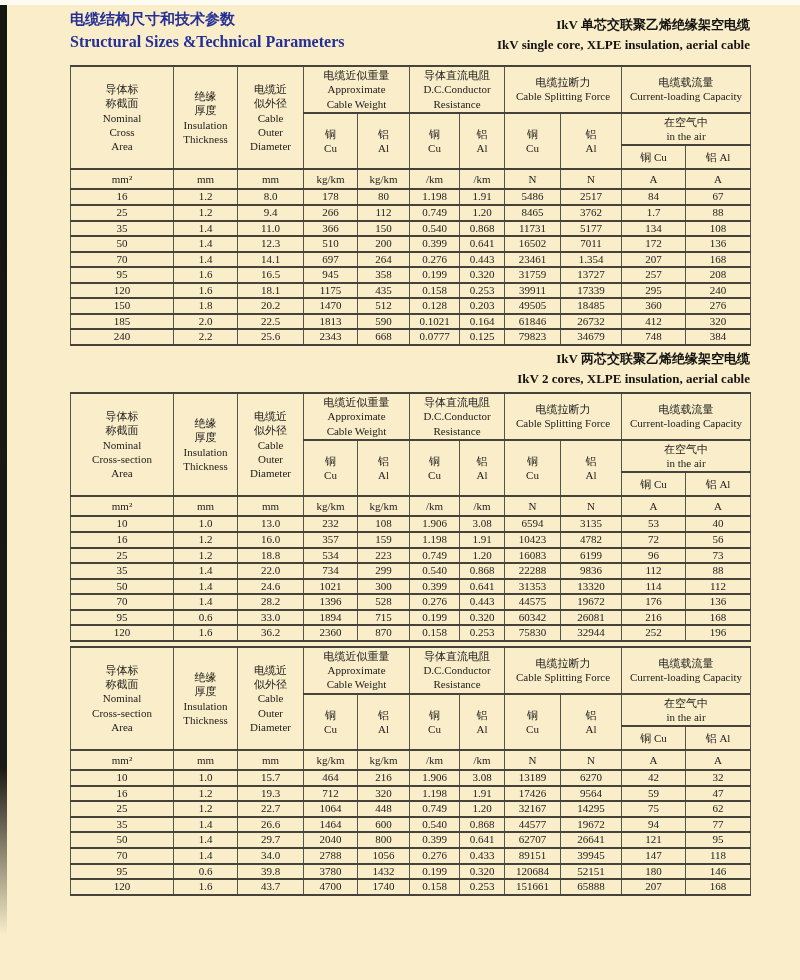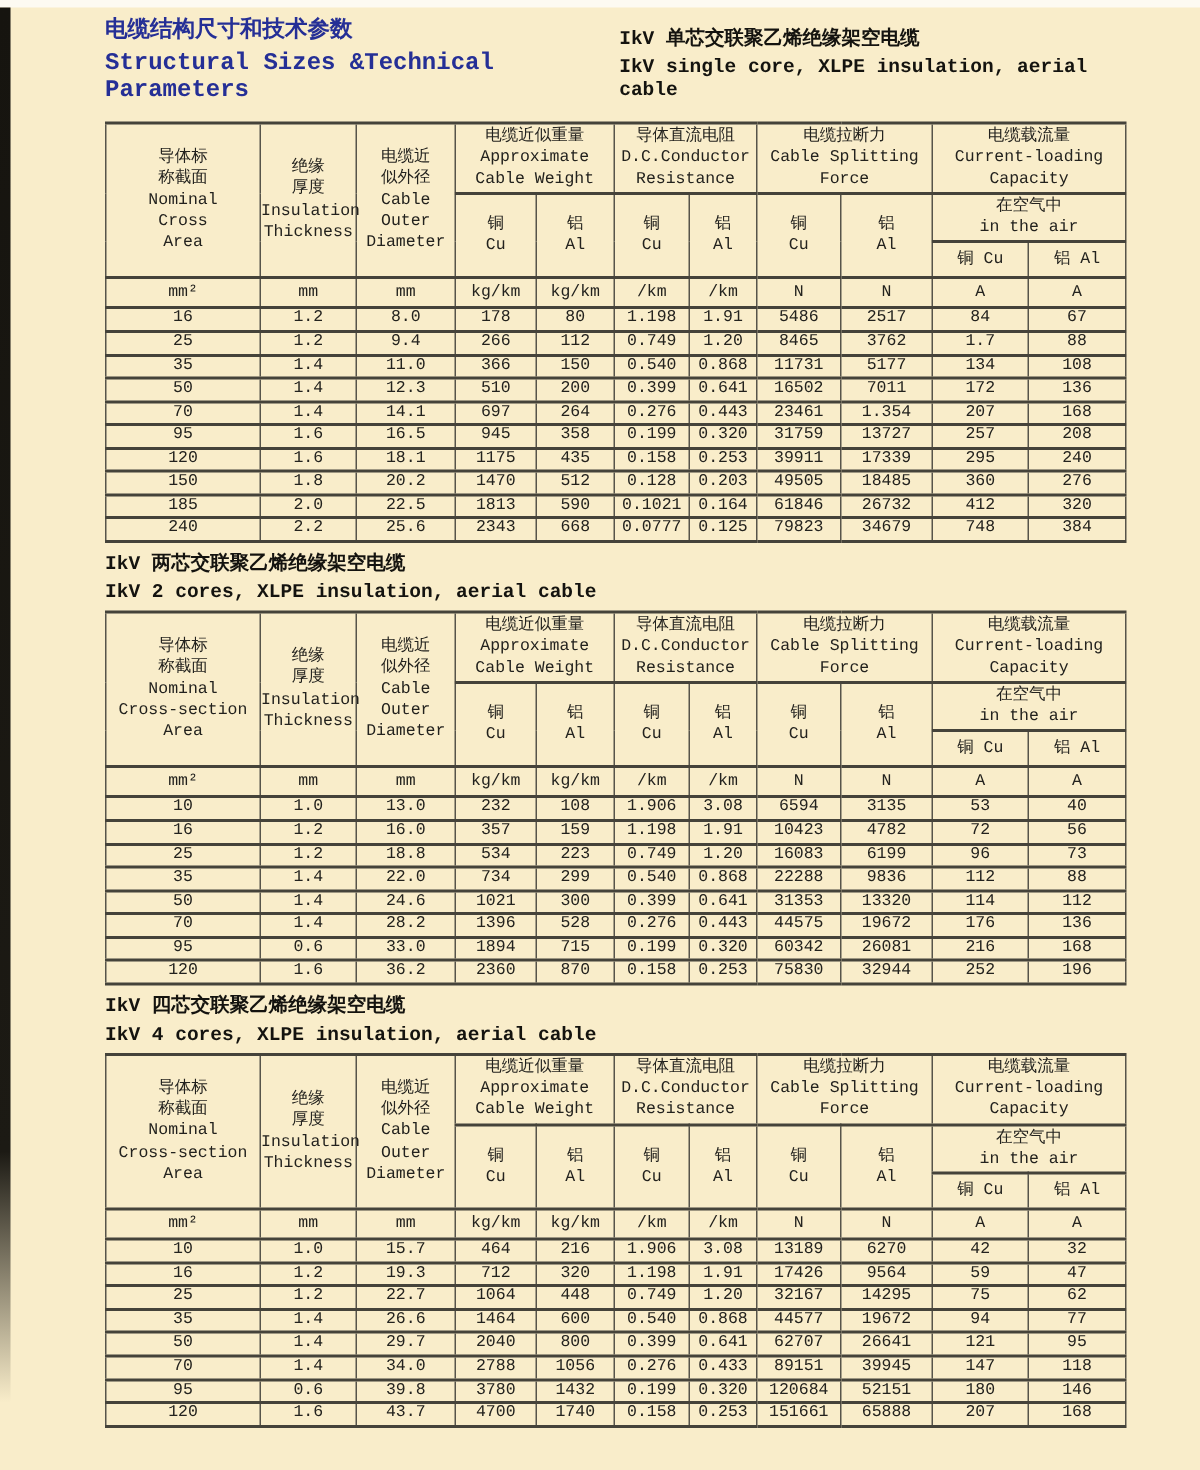--- a/index.html
+++ b/index.html
@@ -2,21 +2,21 @@
 <html><head>
 <meta charset="utf-8">
 <style>
   * { box-sizing: border-box; }
   html, body { margin: 0; padding: 0; background: #f9edca; }
   .page {
     position: relative;
     width: 800px;
     height: 980px;
     background: #f9edca;
-    font-family: Liberation Mono, monospace;
+    font-family: Liberation Serif, serif;
     color: #23221e;
     overflow: hidden;
   }
   .edge-top {
     position: absolute; left: 0; top: 0;
     width: 800px; height: 5px;
     background: #fdfaf2;
   }
   .edge-left {
     position: absolute; left: 0; top: 5px;
@@ -27,21 +27,21 @@
 
   .header-row {
     display: flex;
     justify-content: space-between;
     align-items: flex-start;
     margin-bottom: 12px;
   }
   .page-title .zh { font-size: 15px; font-weight: bold; color: #252f96; margin-bottom: 4px; }
   .page-title .en { font-size: 16px; font-weight: bold; color: #252f96; }
 
-  .subtitle { text-align: left; font-weight: bold; color: #14130f; }
+  .subtitle { text-align: right; font-weight: bold; color: #14130f; }
   .subtitle .zh { font-size: 13px; margin-bottom: 3px; }
   .subtitle .en { font-size: 13px; }
   .header-row .subtitle { padding-top: 6px; }
 
   table.params {
     border-collapse: collapse;
     width: 680px;
     table-layout: fixed;
   }
   .params th, .params td {
@@ -480,24 +480,20 @@
               <td>75830</td>
               <td>32944</td>
               <td>252</td>
               <td>196</td>
             </tr>
           </tbody>
       </table>
     </div>
 
     <div class="section">
-      <div class="subtitle">
-        <div class="zh">IkV 四芯交联聚乙烯绝缘架空电缆</div>
-        <div class="en">IkV  4 cores, XLPE insulation, aerial cable</div>
-      </div>
       <table class="params t3">
         <colgroup>
           <col style="width:103px">
             <col style="width:64px">
             <col style="width:66px">
           <col style="width:54px">
             <col style="width:52px">
             <col style="width:50px">
           <col style="width:45px">
             <col style="width:56px">

